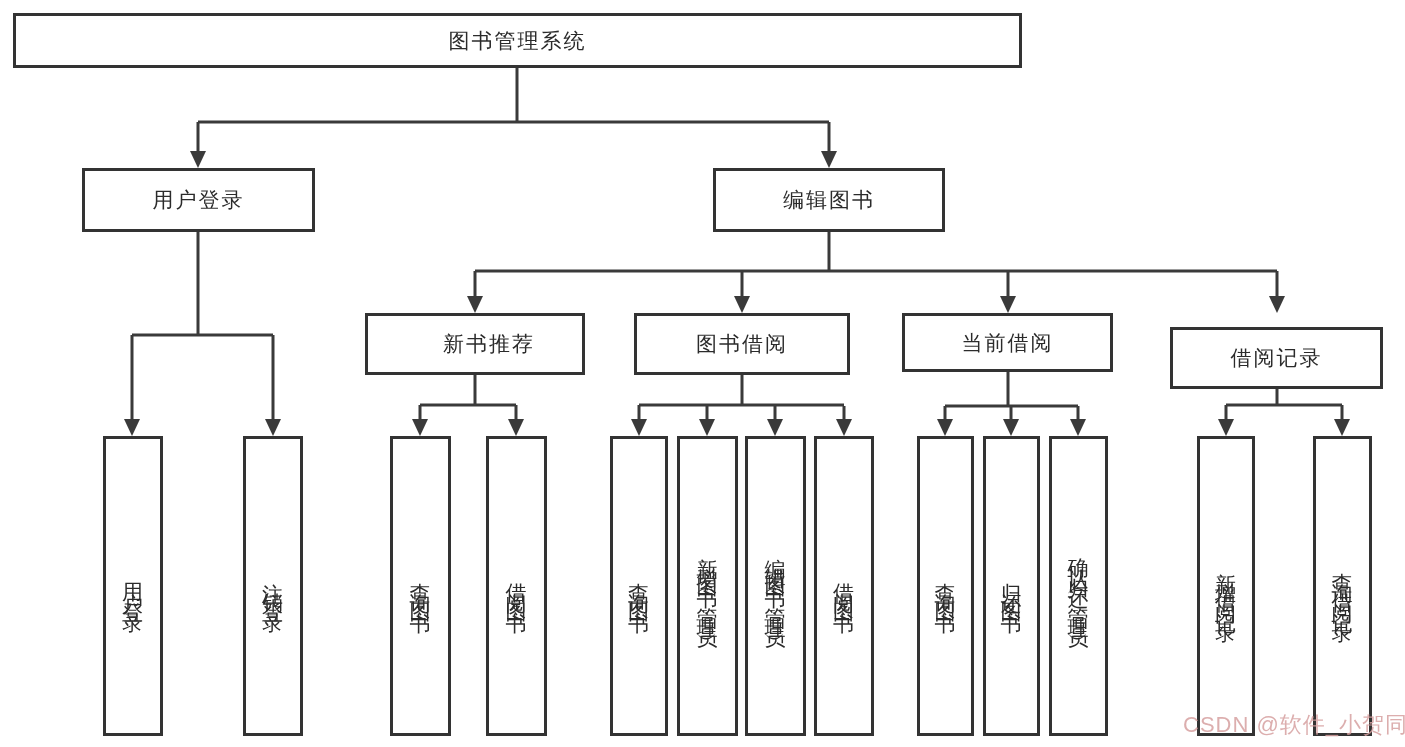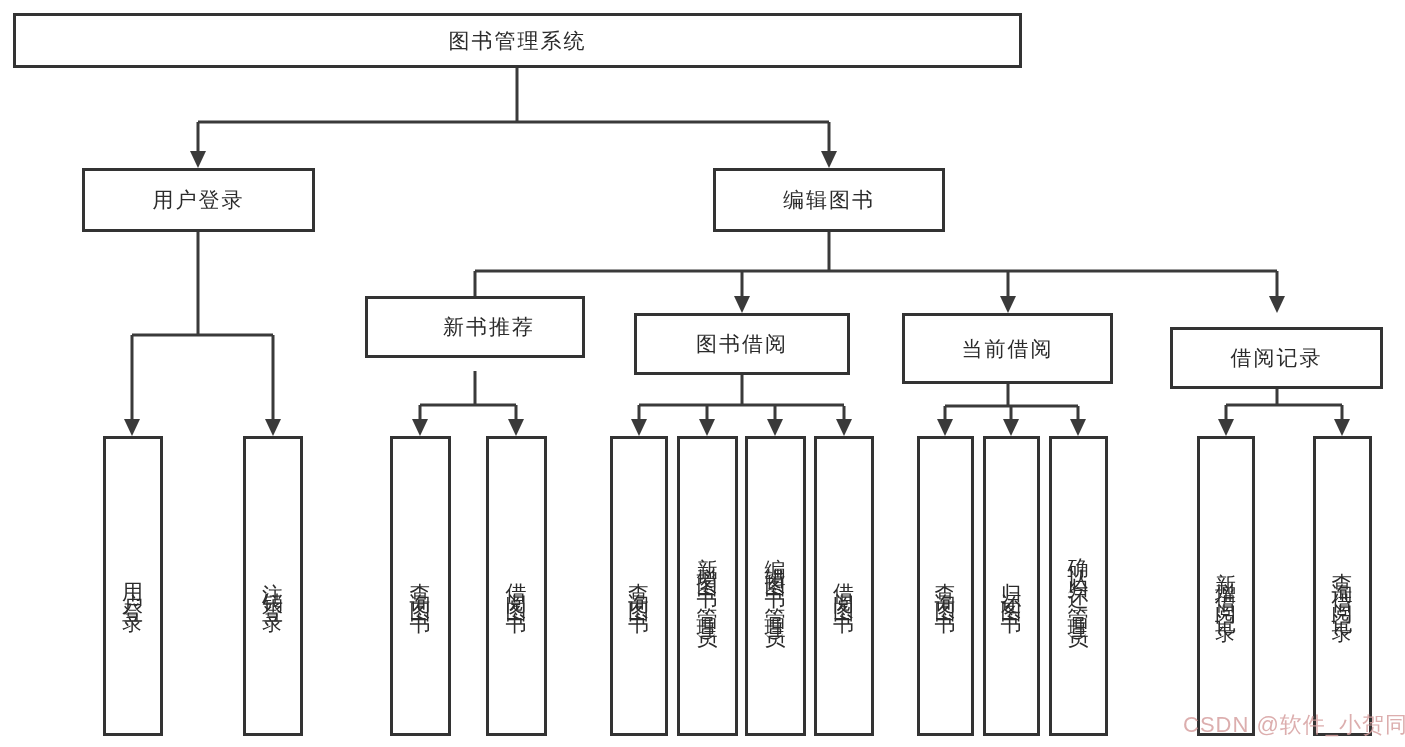--- a/index.html
+++ b/index.html
@@ -99,27 +99,27 @@
     <span class="lbl">图书管理系统</span>
   </div>
 
   <div class="node" style="left:82px; top:168px; width:233px; height:64px;">
     <span class="lbl">用户登录</span>
   </div>
   <div class="node" style="left:713px; top:168px; width:232px; height:64px;">
     <span class="lbl">编辑图书</span>
   </div>
 
-  <div class="node" style="left:365px; top:296px; width:220px; height:62px;padding-left:28px;">
+  <div class="node" style="left:365px; top:313px; width:220px; height:62px;padding-left:28px;">
     <span class="lbl">新书推荐</span>
   </div>
   <div class="node" style="left:634px; top:313px; width:216px; height:62px;">
     <span class="lbl">图书借阅</span>
   </div>
-  <div class="node" style="left:902px; top:313px; width:211px; height:71px;">
+  <div class="node" style="left:902px; top:313px; width:211px; height:59px;">
     <span class="lbl">当前借阅</span>
   </div>
   <div class="node" style="left:1170px; top:327px; width:213px; height:62px;">
     <span class="lbl">借阅记录</span>
   </div>
 
   <div class="node vnode" style="left:103px; top:436px; width:60px; height:300px;">
     <span class="lbl">用户登录</span>
   </div>
   <div class="node vnode" style="left:243px; top:436px; width:60px; height:300px;">

